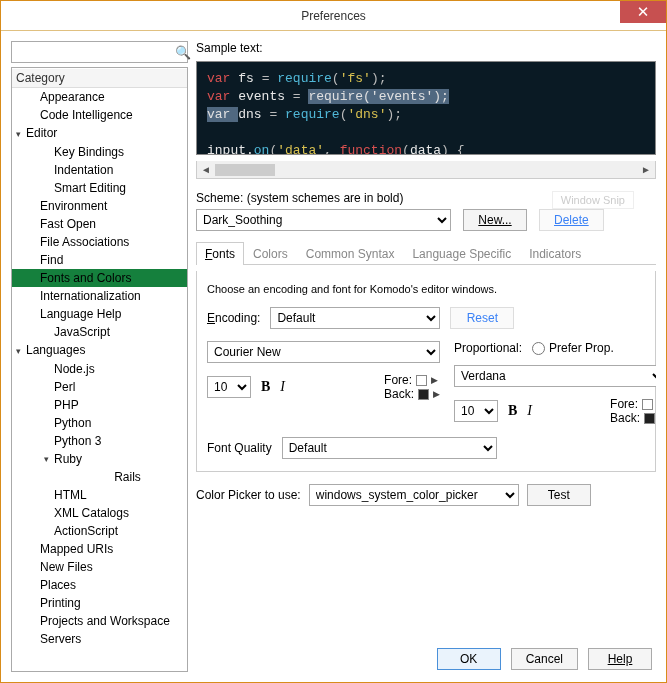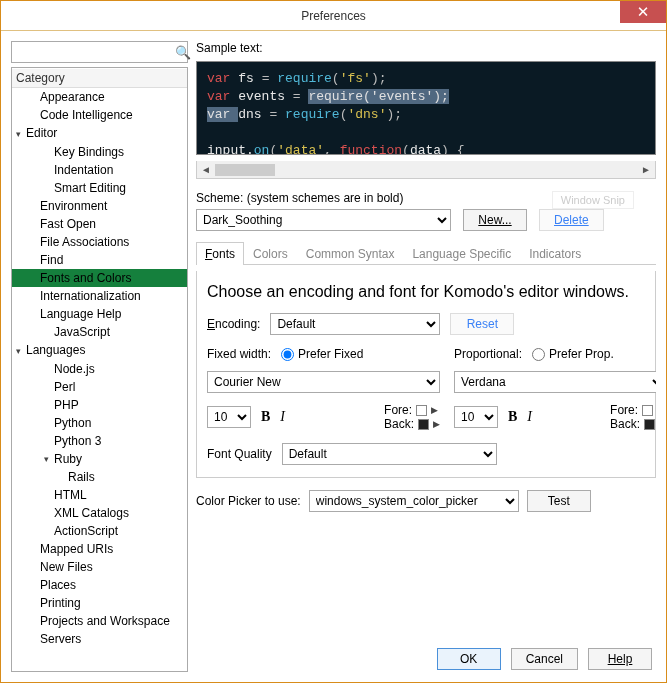--- a/index.html
+++ b/index.html
@@ -37,21 +37,21 @@
   .btn { border: 1px solid #aaa; background: #f5f5f5; padding: 3px 14px; font-size: 12px; cursor: pointer; min-width: 64px; text-align: center; }
   .btn.primary { border: 1px solid #4a90d9; background: #eaf3fc; }
   .btn.disabled { color: #3b82f6; border-color: #ddd; background: #fafafa; cursor: default; }
   .ghost { position: absolute; right: 22px; top: 0; color: #ccc; font-size: 11px; border: 1px solid #eee; padding: 2px 8px; background: #fff; margin-left: 16px; }
   .scheme-row-wrap { position: relative; }
   .tabs { display: flex; border-bottom: 1px solid #ccc; margin-top: 4px; }
   .tab { padding: 4px 8px; font-size: 12px; color: #888; cursor: pointer; border: 1px solid transparent; border-bottom: none; position: relative; top: 1px; }
   .tab.active { color: #000; border-color: #ccc; background: #fff; }
   .tab.active .ul { text-decoration: underline; }
   .panel { border: 1px solid #ccc; border-top: none; padding: 12px 10px; display: flex; flex-direction: column; gap: 12px; }
-  .panel-desc { font-size: 16px; }
+  .panel-desc { font-size: 11px; }
   .grp { display: flex; align-items: center; gap: 10px; }
   .lbl { font-size: 12px; }
   .radio { display: inline-flex; align-items: center; gap: 4px; }
   .radio input[type=radio] { margin: 0; }
   .two-col { display: flex; gap: 14px; }
   .col { flex: 1; display: flex; flex-direction: column; gap: 10px; }
   .font-style-row { display: flex; align-items: center; gap: 10px; }
   .bold { font-weight: bold; font-family: serif; font-size: 14px; cursor: pointer; }
   .ital { font-style: italic; font-family: serif; font-size: 14px; cursor: pointer; }
   .color-ctl { display: flex; align-items: center; gap: 4px; font-size: 12px; }
@@ -93,21 +93,21 @@
             <div class="tree-item" style="padding-left: 18px;"><span class="tw"></span><span>Internationalization</span></div>
             <div class="tree-item" style="padding-left: 18px;"><span class="tw"></span><span>Language Help</span></div>
             <div class="tree-item" style="padding-left: 32px;"><span class="tw"></span><span>JavaScript</span></div>
             <div class="tree-item" style="padding-left: 4px;"><span class="tw">▾</span><span>Languages</span></div>
             <div class="tree-item" style="padding-left: 32px;"><span class="tw"></span><span>Node.js</span></div>
             <div class="tree-item" style="padding-left: 32px;"><span class="tw"></span><span>Perl</span></div>
             <div class="tree-item" style="padding-left: 32px;"><span class="tw"></span><span>PHP</span></div>
             <div class="tree-item" style="padding-left: 32px;"><span class="tw"></span><span>Python</span></div>
             <div class="tree-item" style="padding-left: 32px;"><span class="tw"></span><span>Python 3</span></div>
             <div class="tree-item" style="padding-left: 32px;"><span class="tw">▾</span><span>Ruby</span></div>
-            <div class="tree-item" style="padding-left: 46px;"><span class="tw"></span><span>Rails</span></div>
+            <div class="tree-item" style="padding-left: 46px; text-align: center;"><span class="tw"></span><span>Rails</span></div>
             <div class="tree-item" style="padding-left: 32px;"><span class="tw"></span><span>HTML</span></div>
             <div class="tree-item" style="padding-left: 32px;"><span class="tw"></span><span>XML Catalogs</span></div>
             <div class="tree-item" style="padding-left: 32px;"><span class="tw"></span><span>ActionScript</span></div>
             <div class="tree-item" style="padding-left: 18px;"><span class="tw"></span><span>Mapped URIs</span></div>
             <div class="tree-item" style="padding-left: 18px;"><span class="tw"></span><span>New Files</span></div>
             <div class="tree-item" style="padding-left: 18px;"><span class="tw"></span><span>Places</span></div>
             <div class="tree-item" style="padding-left: 18px;"><span class="tw"></span><span>Printing</span></div>
             <div class="tree-item" style="padding-left: 18px;"><span class="tw"></span><span>Projects and Workspace</span></div>
             <div class="tree-item" style="padding-left: 18px;"><span class="tw"></span><span>Servers</span></div>
           </div>
@@ -148,27 +148,20 @@
         </div>
       <div class="panel">
         <div class="panel-desc">Choose an encoding and font for Komodo's editor windows.</div>
         <div class="grp">
           <span class="lbl"><span class="ul">E</span>ncoding:</span>
           <select style="width:170px;"><option>Default</option></select>
           <div class="btn disabled">Reset</div>
         </div>
         <div class="two-col">
           <div class="col">
-            <div class="grp">
-              <span class="lbl">Fixed width:</span>
-              <label class="radio">
-                  <input type="radio" name="fw" checked="" style=""> 
-                  <span>Prefer Fixed</span>
-                </label>
-            </div>
             <select style="width:233px;"><option>Courier New</option></select>
             <div class="font-style-row">
               <select style="width:44px;"><option>10</option></select>
               <span class="bold">B</span>
               <span class="ital">I</span>
               <div style="flex:1"></div>
               <div>
                 <div class="color-ctl">
                     <span>Fore:</span> 
                     <span class="swatch empty"></span> 

